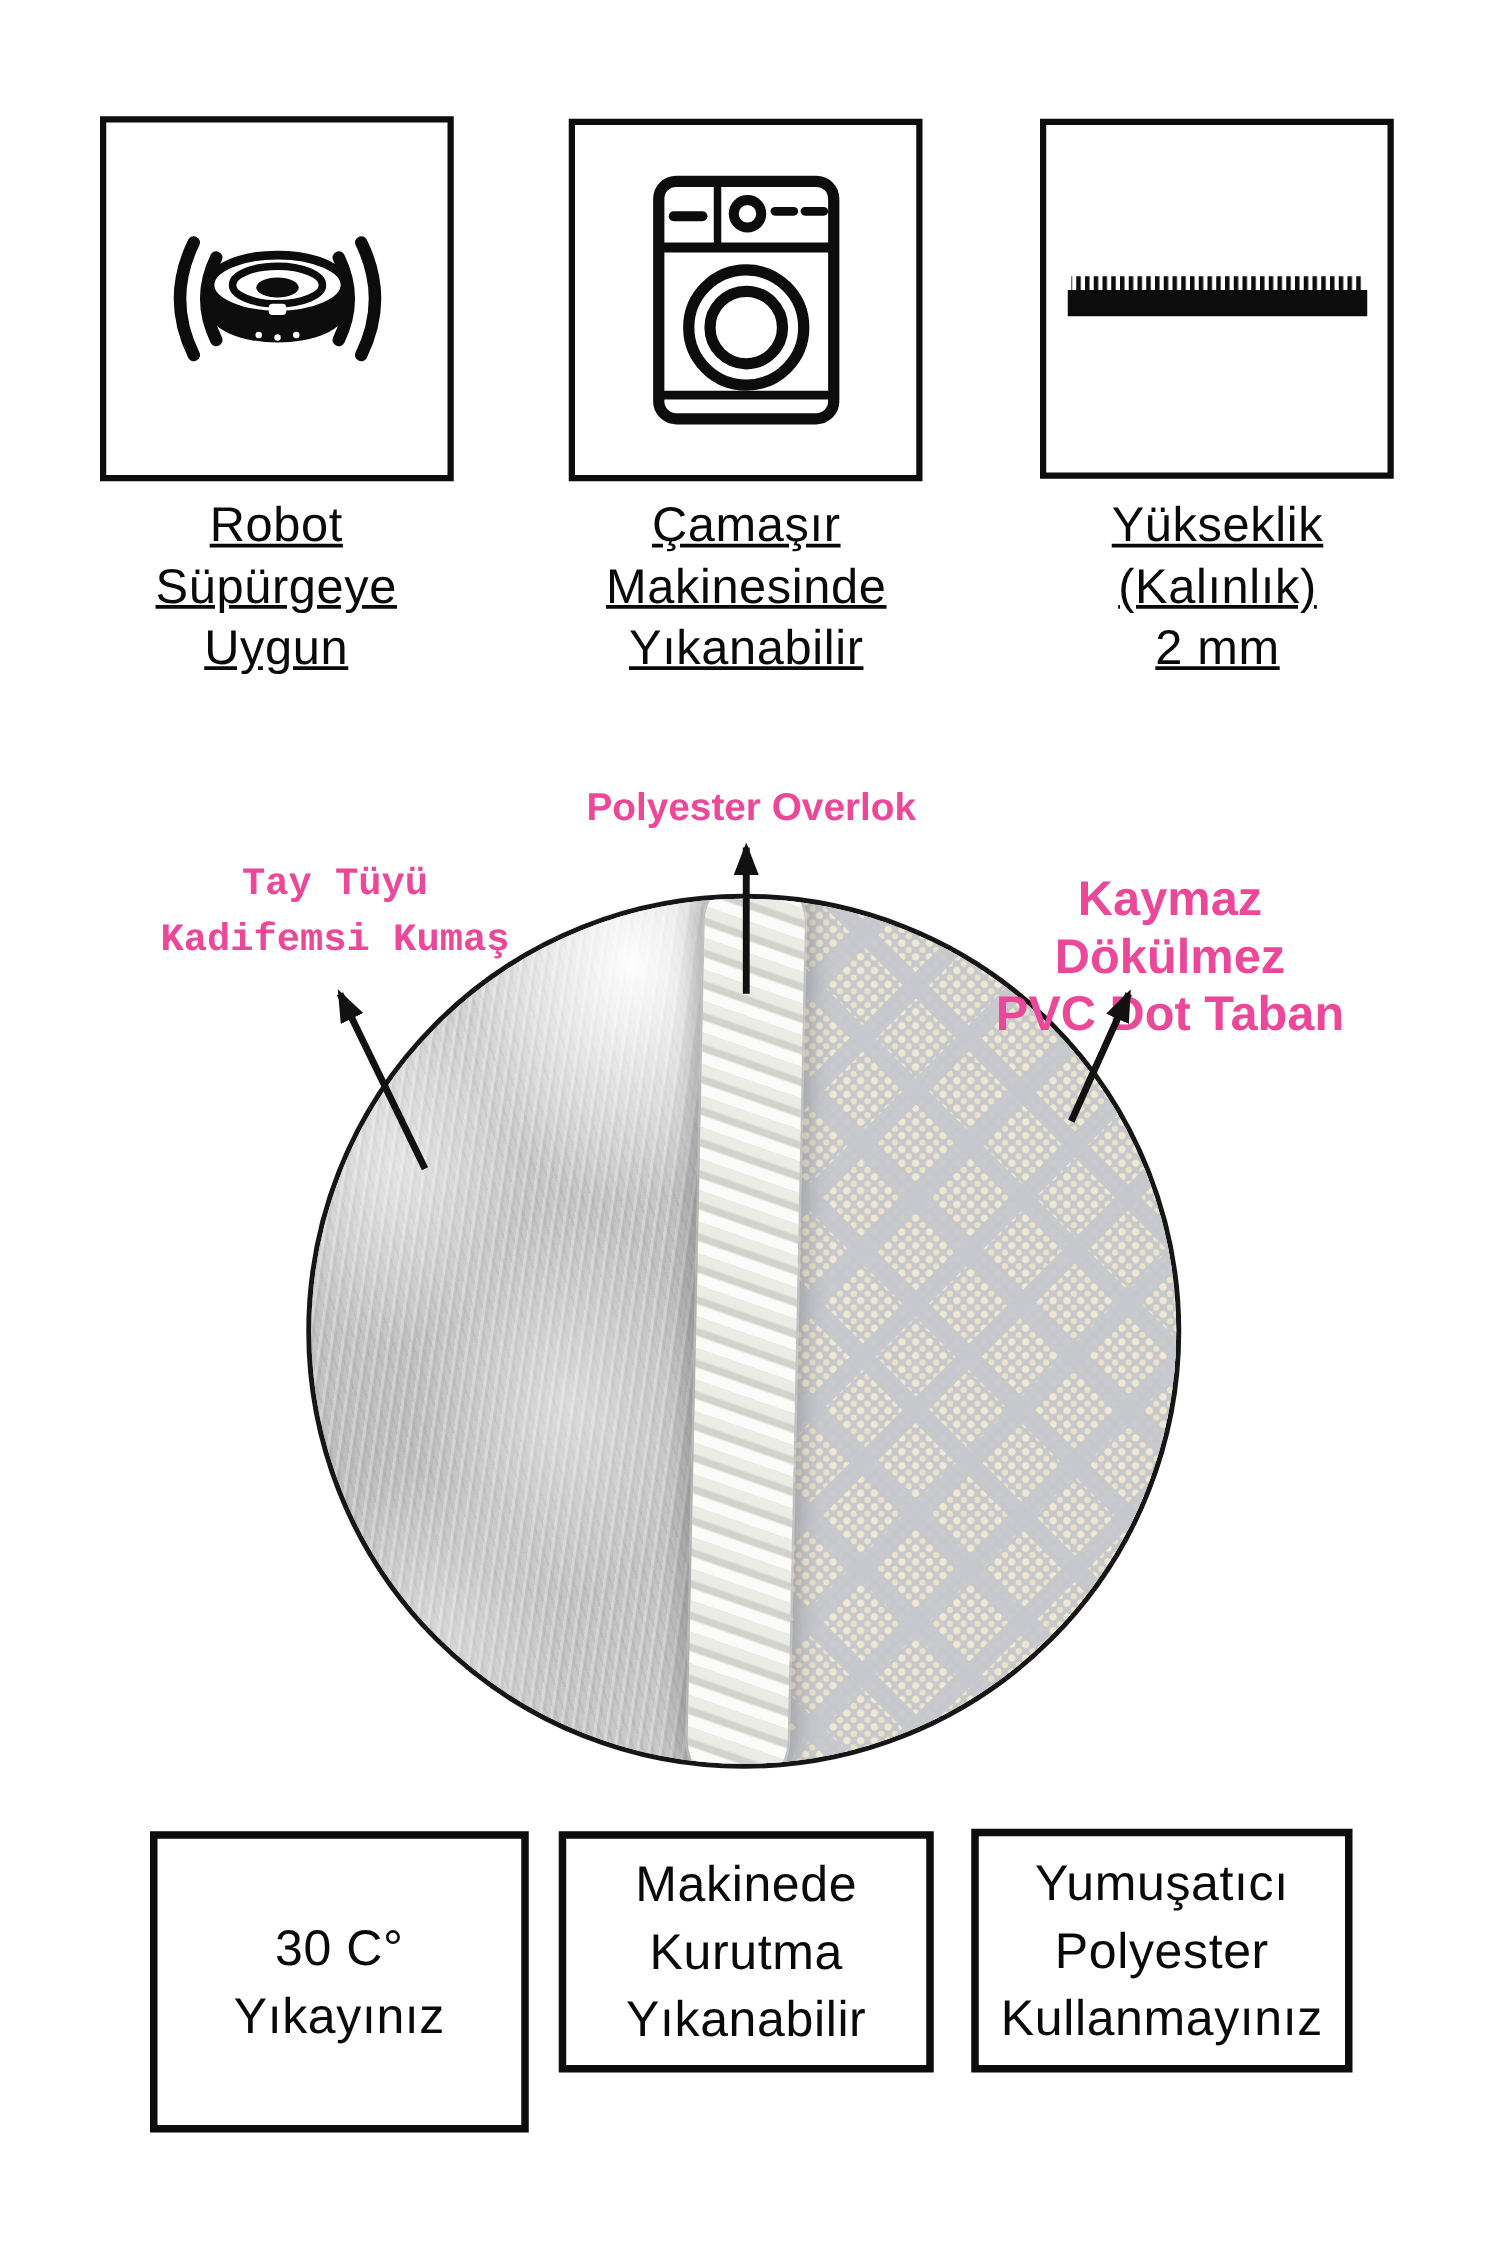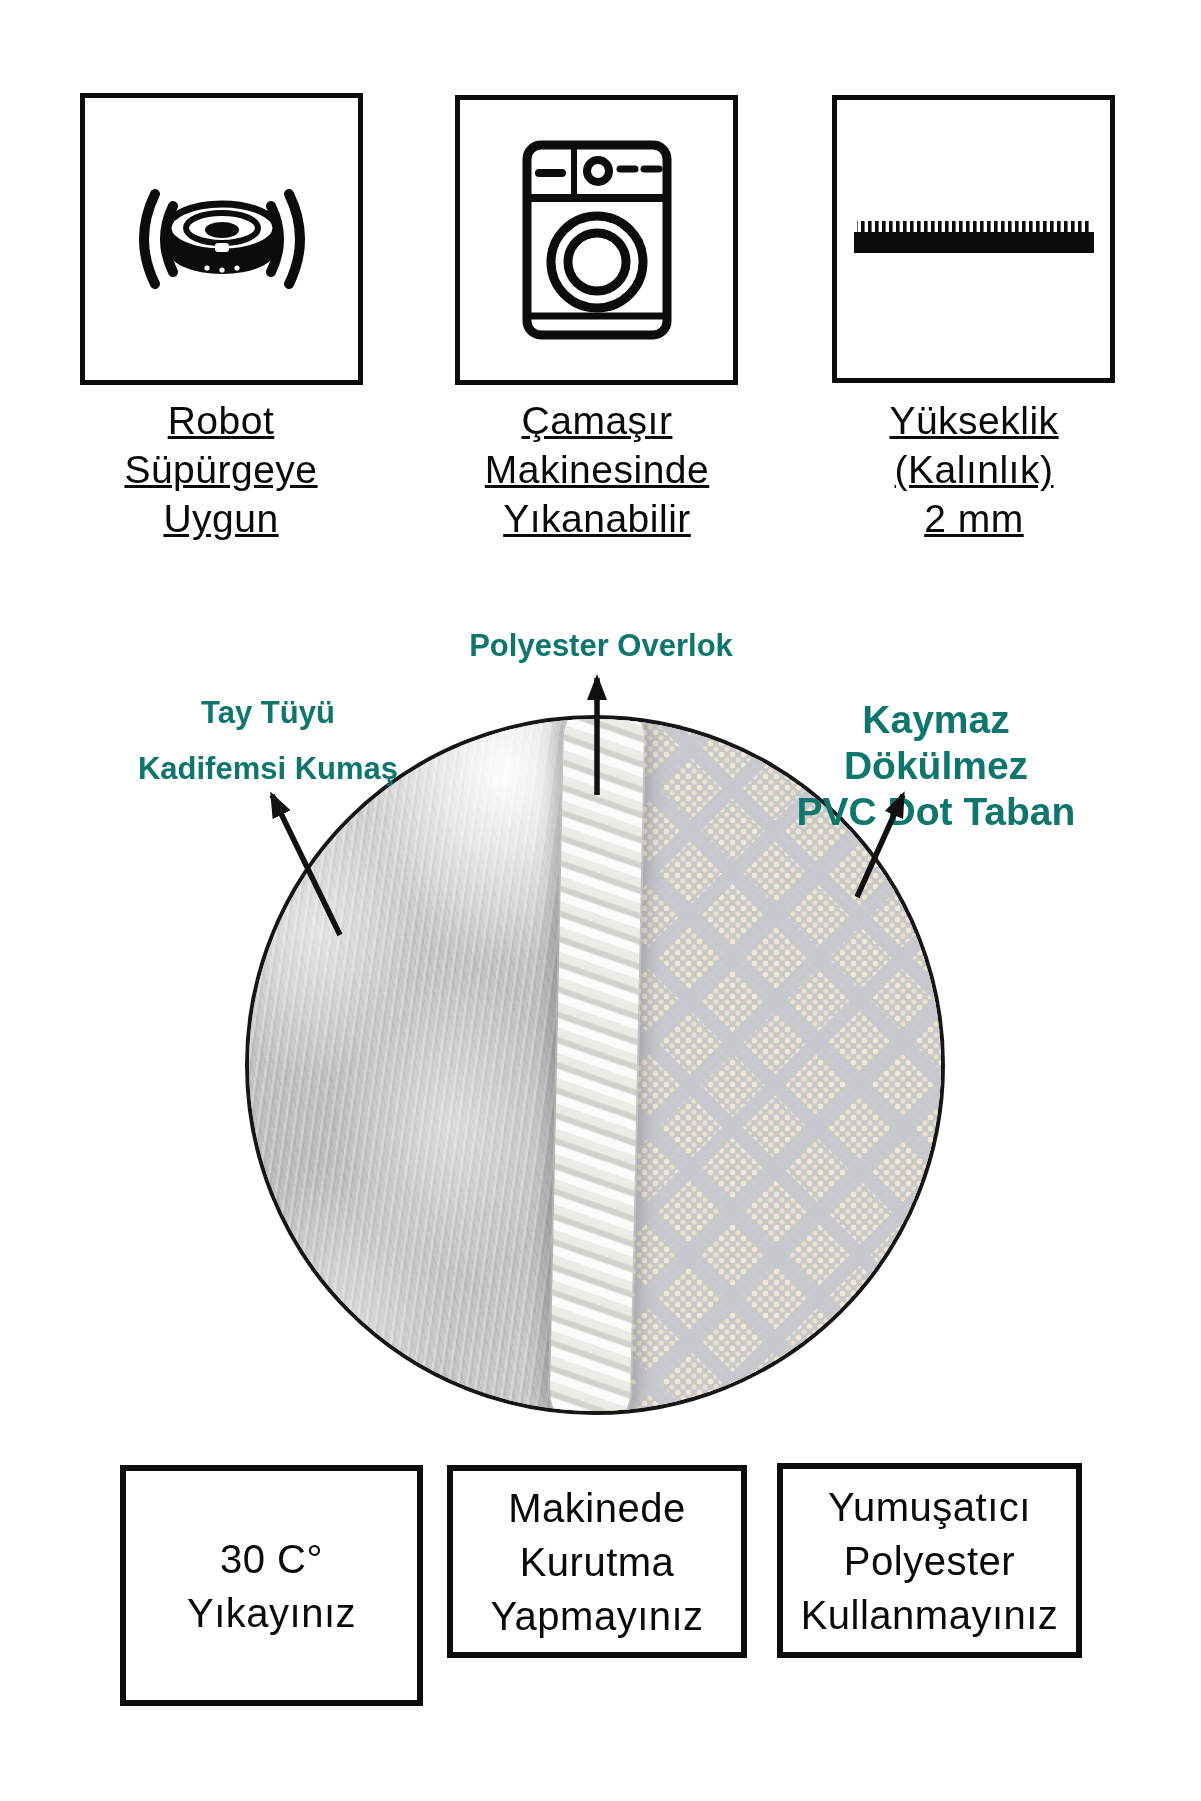--- a/index.html
+++ b/index.html
@@ -75,24 +75,24 @@
     background: repeating-linear-gradient(18deg, #fbfbf9 0 8px, #d2d2cd 10px 14px, #ecece7 16px 24px);
     box-shadow: -9px 0 16px rgba(80,80,80,0.35), 9px 0 16px rgba(80,80,80,0.25), 0 0 0 2px rgba(255,255,255,0.55);
   }
 
   
   .diagram-label {
     position: absolute;
     font-weight: bold;
     text-align: center;
     white-space: pre-line;
-    color: #0f766e;
+    color: #ec4899;
   }
   #label-top   { left: 451px; top: 627px; width: 300px; font-size: 31px; line-height: 38px; }
-  #label-left  { left: 98px;  top: 685px; width: 340px; font-size: 31px; line-height: 56px; }
+  #label-left  { left: 98px;  top: 685px; width: 340px; font-size: 31px; line-height: 45px; font-family: Liberation Mono, monospace; }
   #label-right { left: 776px; top: 697px; width: 320px; font-size: 39px; line-height: 46px; }
 
   
   #arrows-overlay {
     position: absolute; left: 0; top: 0; width: 1201px; height: 1801px;
     pointer-events: none;
   }
 
   
   .care-box {
@@ -197,19 +197,19 @@
   <line x1="857" y1="897" x2="903" y2="795" stroke="#111111" stroke-width="5.5" marker-end="url(#ah)"></line>
 </svg>
 
 <div class="care-box" id="care-box-0">
   <span>30 C°
 Yıkayınız</span>
 </div>
 <div class="care-box" id="care-box-1">
   <span>Makinede
 Kurutma
-Yapmayınız</span>
+Yıkanabilir</span>
 </div>
 <div class="care-box" id="care-box-2">
   <span>Yumuşatıcı
 Polyester
 Kullanmayınız</span>
 </div>
 
 </body></html>

